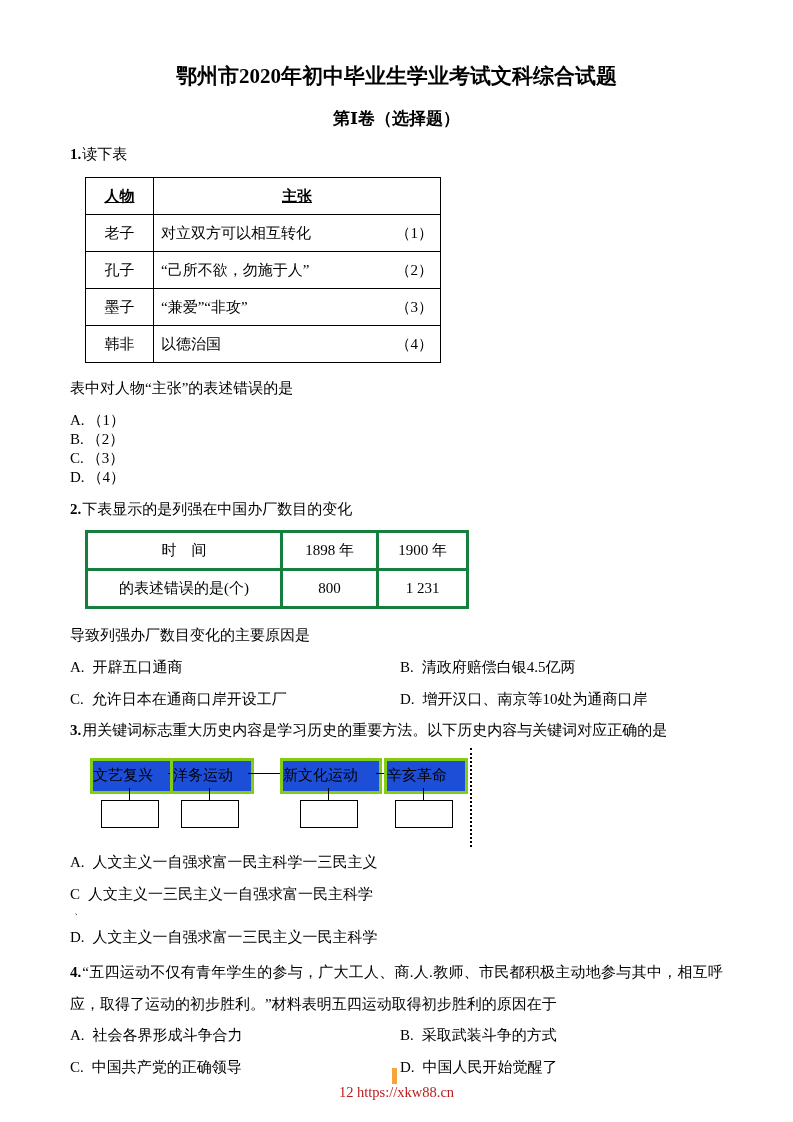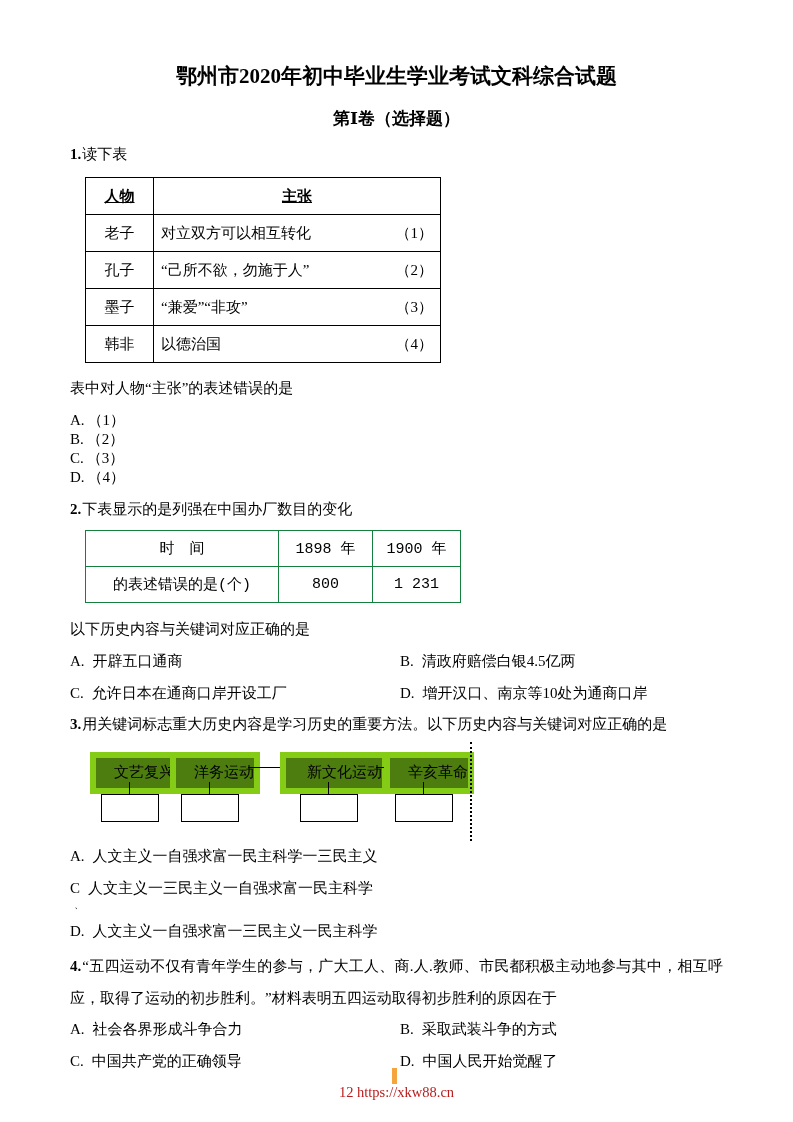--- a/index.html
+++ b/index.html
@@ -25,33 +25,33 @@
   .question{margin-top:16px;font-size:15px;line-height:19px;}
 
   .optrow4{display:flex;margin-top:13px;font-size:15px;line-height:19px;flex-direction:column;}
   .optrow4 .opt{width:165px;}
   .optrow4 .opt:nth-child(3){width:163px;}
   .ol{margin-right:8px;}
   .optrow4 .ol{margin-right:3px;}
 
   #q2s{margin-top:13px;}
   .t2{margin:11px 0 0 15px;width:366px;}
-  .t2 td{border:1px solid #15803d;height:33px;text-align:center;font-family:Liberation Mono, monospace;}
+  .t2 td{border:3px solid #15803d;height:33px;text-align:center;}
   .t2 .tc0{width:190px;}
   .t2 .tc1{width:91px;}
   .t2 .tc2{width:85px;}
   #q2q{margin-top:17px;}
 
   .optgrid{display:grid;grid-template-columns:330px 1fr;row-gap:13px;margin-top:13px;
            font-size:15px;line-height:19px;}
 
   #q3s{margin-top:12px;}
   .diagram{position:relative;margin-top:10px;height:97px;}
-  .dbox{position:absolute;top:8px;height:30px;border:6px solid #84cc16;font-size:15px;
-        line-height:28px;text-align:right;background:#4d7c0f;}
+  .dbox{position:absolute;top:8px;height:30px;border:3px solid #84cc16;font-size:15px;
+        line-height:28px;text-align:left;background:#1d4ed8;}
   .hconn{position:absolute;top:23px;height:1px;background:#000;}
   .vconn{position:absolute;top:38px;width:1px;height:12px;background:#000;}
   .bbox{position:absolute;top:50px;width:56px;height:26px;border:1px solid #000;background:#fff;}
   .dotline{position:absolute;left:400px;top:-2px;height:99px;border-left:2px dotted #000;}
 
   .optline{margin-top:13px;font-size:15px;line-height:19px;}
   #q3oa{margin-top:6px;}
   .stray{margin:1px 0 0 4px;font-size:10px;line-height:11px;height:11px;color:#222;}
   #q3od{margin-top:12px;}
 
@@ -141,21 +141,21 @@
           <td class="tc2">1900 年</td>
         </tr>
         <tr>
           <td class="tc0">的表述错误的是(个)</td>
           <td class="tc1">800</td>
           <td class="tc2">1 231</td>
         </tr>
       </tbody>
     </table>
 
-    <div class="question" id="q2q">以下历史内容与关键词对应正确的是</div>
+    <div class="question" id="q2q">导致列强办厂数目变化的主要原因是</div>
 
     <div class="optgrid">
       <div class="opt"><span class="ol">A.</span><span>开辟五口通商</span></div>
       <div class="opt"><span class="ol">B.</span><span>清政府赔偿白银4.5亿两</span></div>
       <div class="opt"><span class="ol">C.</span><span>允许日本在通商口岸开设工厂</span></div>
       <div class="opt"><span class="ol">D.</span><span>增开汉口、南京等10处为通商口岸</span></div>
     </div>
 
     <div class="stem" id="q3s">
       <b class="qnum">3.</b><span>用关键词标志重大历史内容是学习历史的重要方法。以下历史内容与关键词对应正确的是</span>

